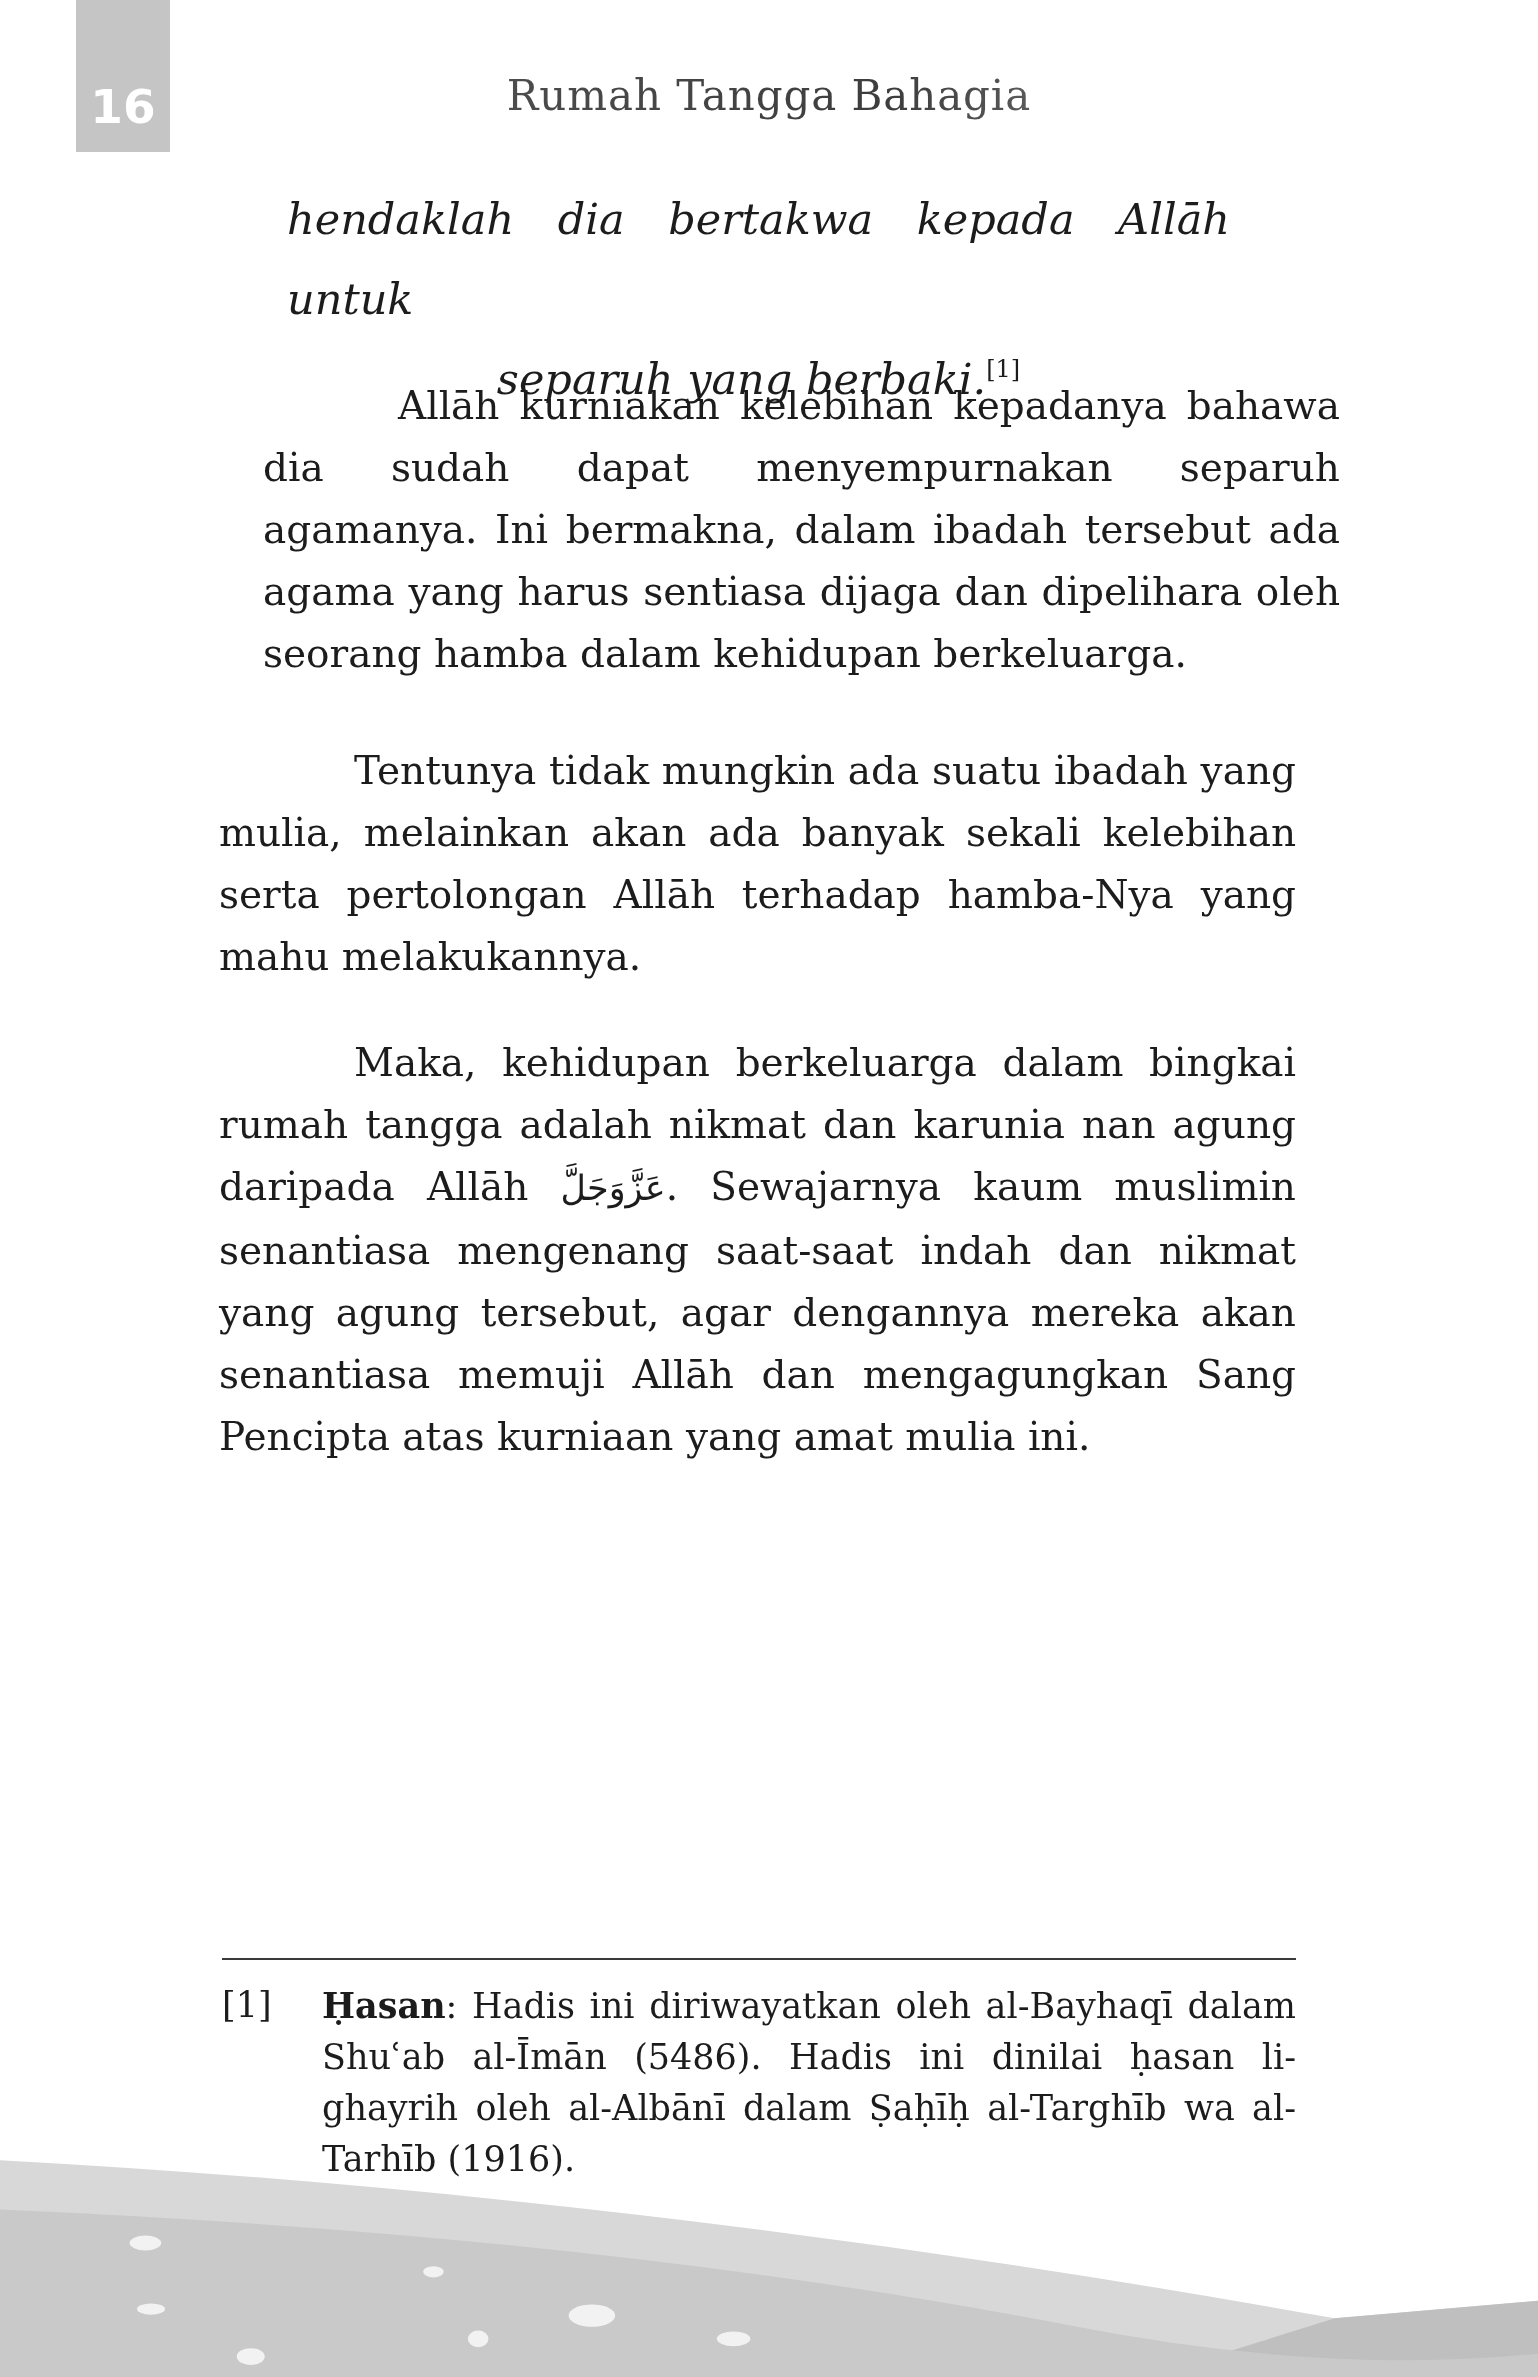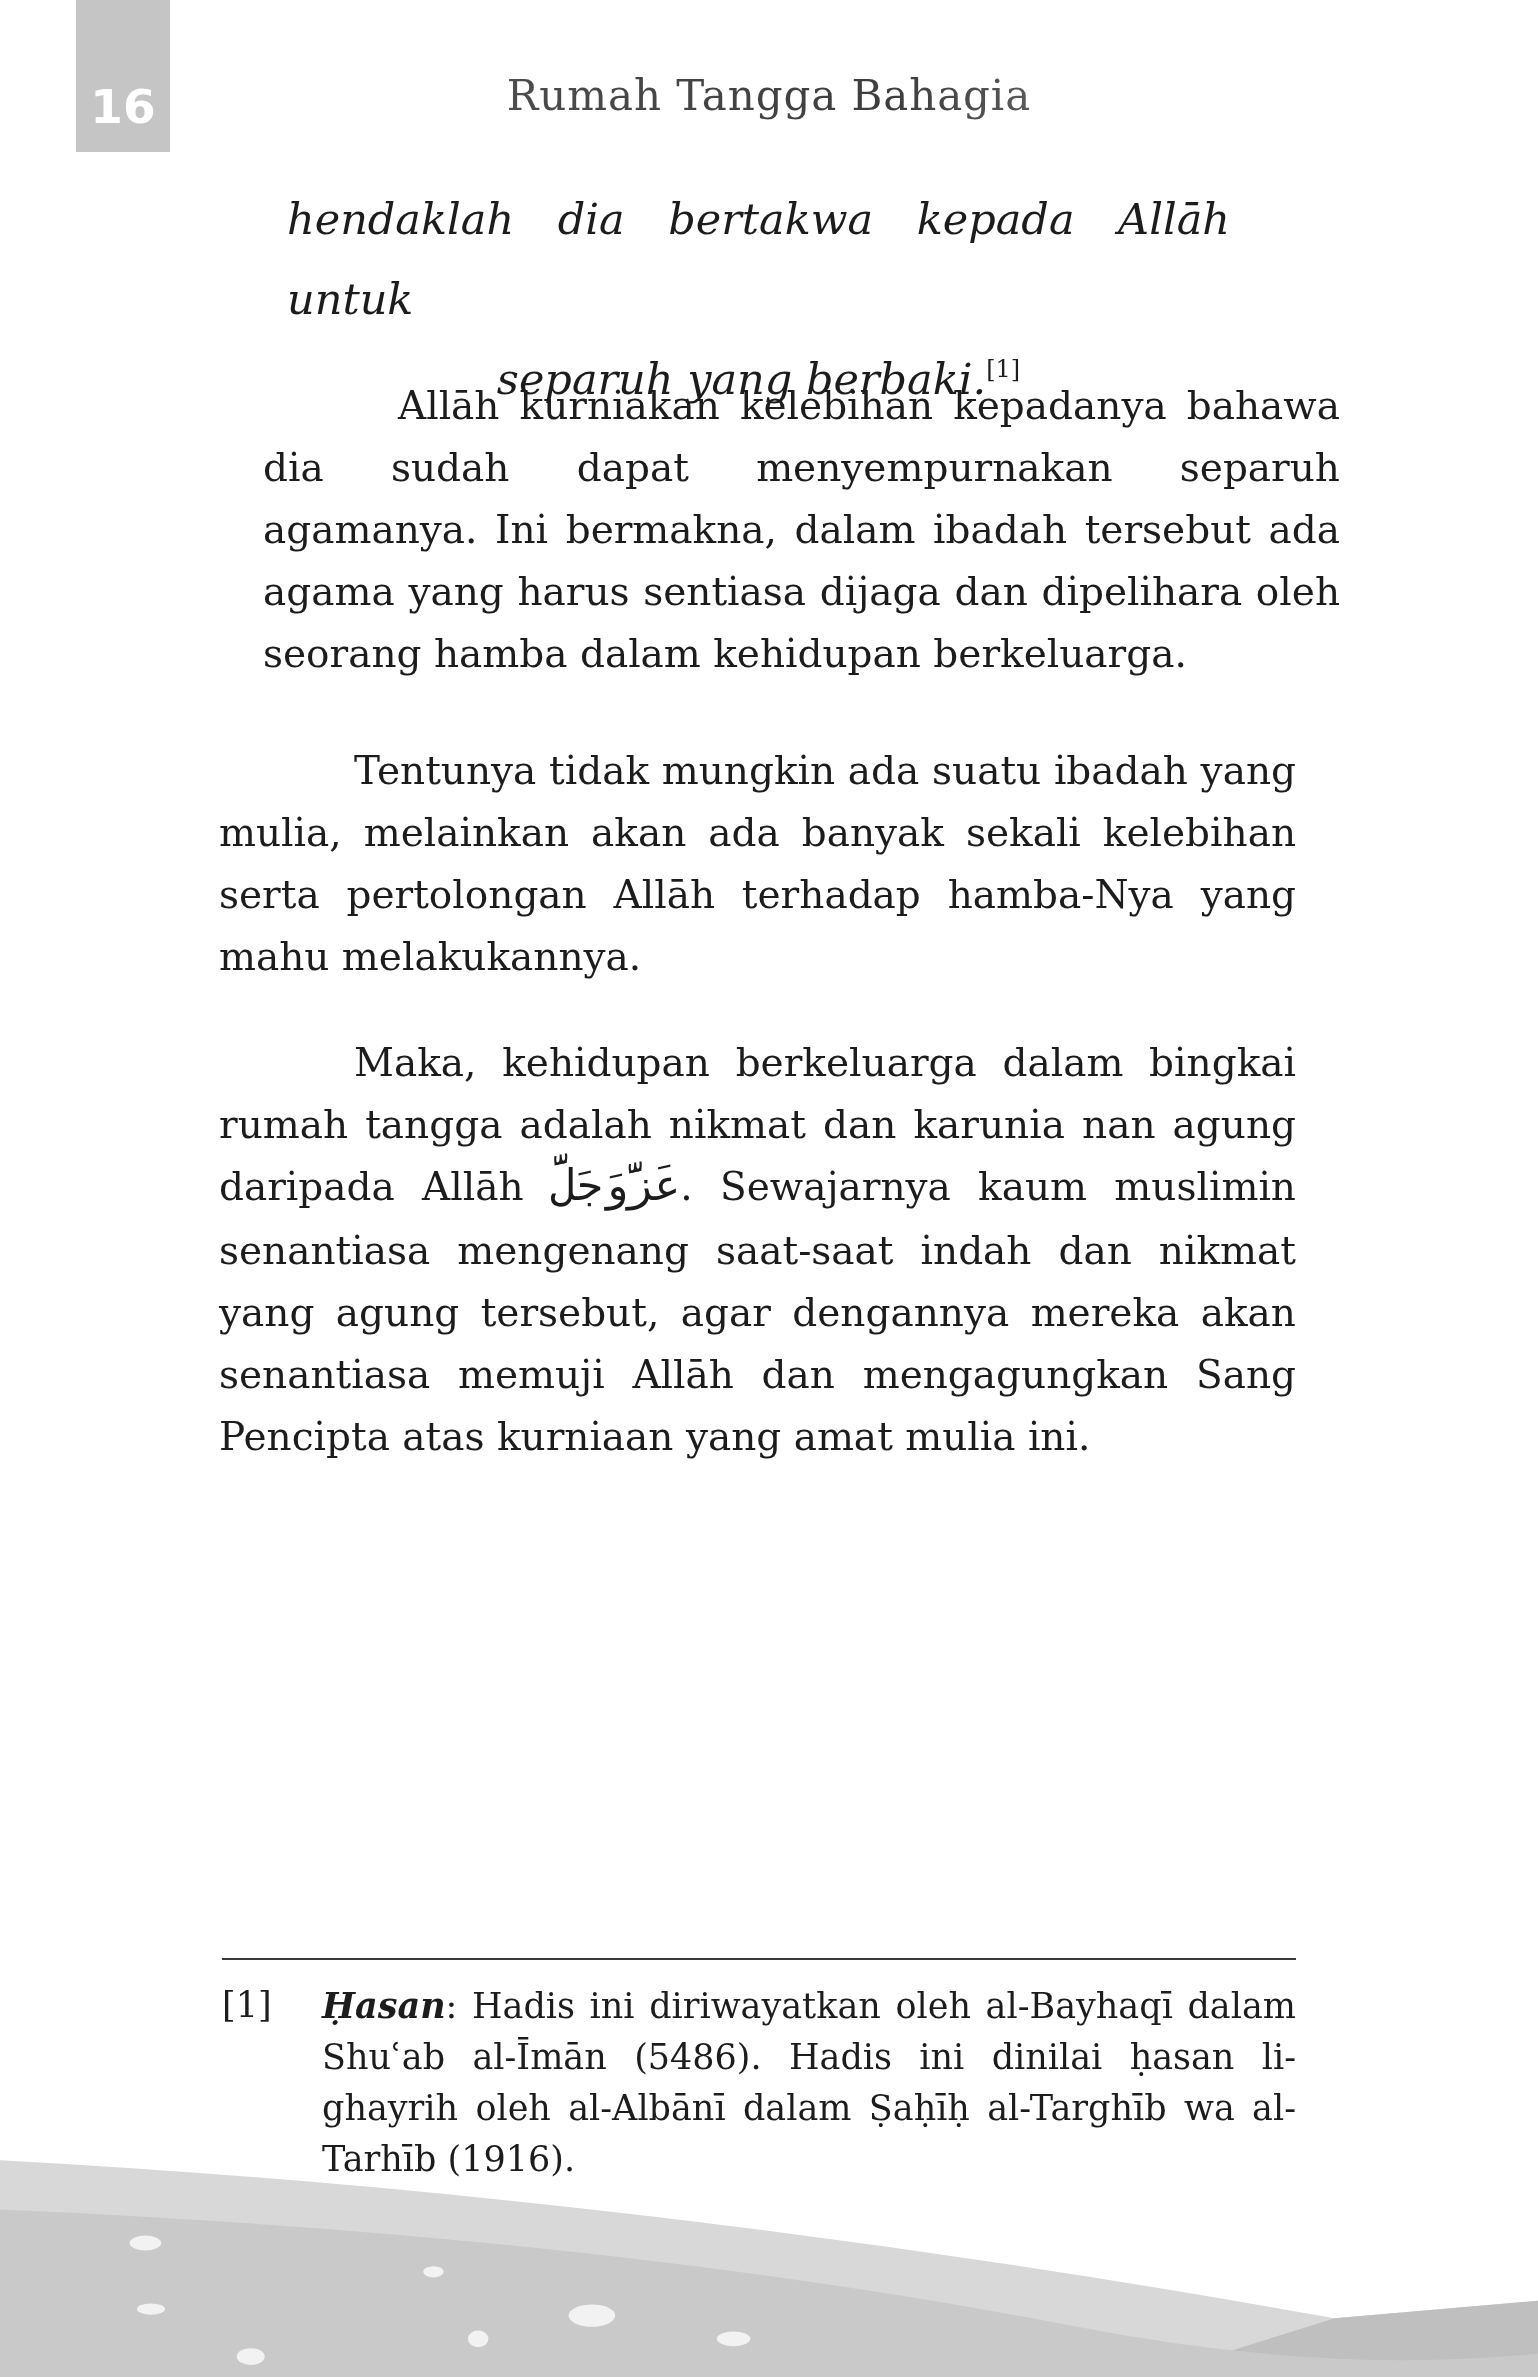--- a/index.html
+++ b/index.html
@@ -47,38 +47,38 @@
   
   .body-par{
     position:absolute;left:219px;width:1077px;
     font-size:39px;line-height:62px;
     text-align:justify;text-indent:135px;
   }
   .par-1{top:375px;margin-left:44px;}
   .par-2{top:740px;}
   .par-3{top:1032px;}
   .arabic{
-    font-family:Liberation Mono, monospace;
-    font-size:43px;font-style:normal;
+    font-family:Liberation Serif, serif;
+    font-size:35px;font-style:normal;
   }
 
   
   .footnote-rule{
     position:absolute;left:222px;top:1958px;width:1074px;height:1.9px;
     background:#3a3a3a;
   }
   .footnote{
     position:absolute;left:222px;top:1980px;width:1074px;
     font-size:35px;line-height:51px;text-align:justify;
     padding-left:100px;box-sizing:border-box;
   }
   .footnote-marker{
     position:absolute;left:0;top:0;font-style:normal;
   }
-  .fn-term{font-weight:bold;font-style:italic;}
+  .fn-term{font-weight:bold;}
   .fn-italic{}
 
   
   .footer-art{position:absolute;left:0;bottom:0;width:1538px;height:242px;}
 </style>
 </head>
 <body>
 
 <div class="page">
 

